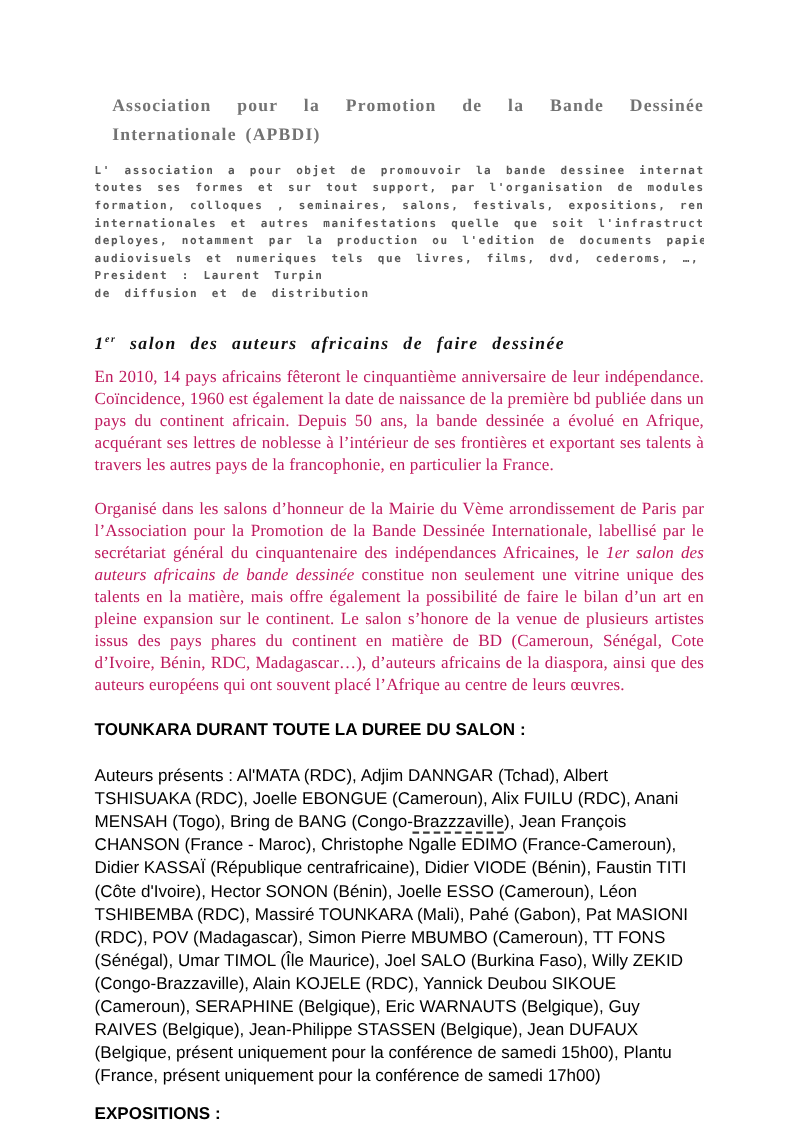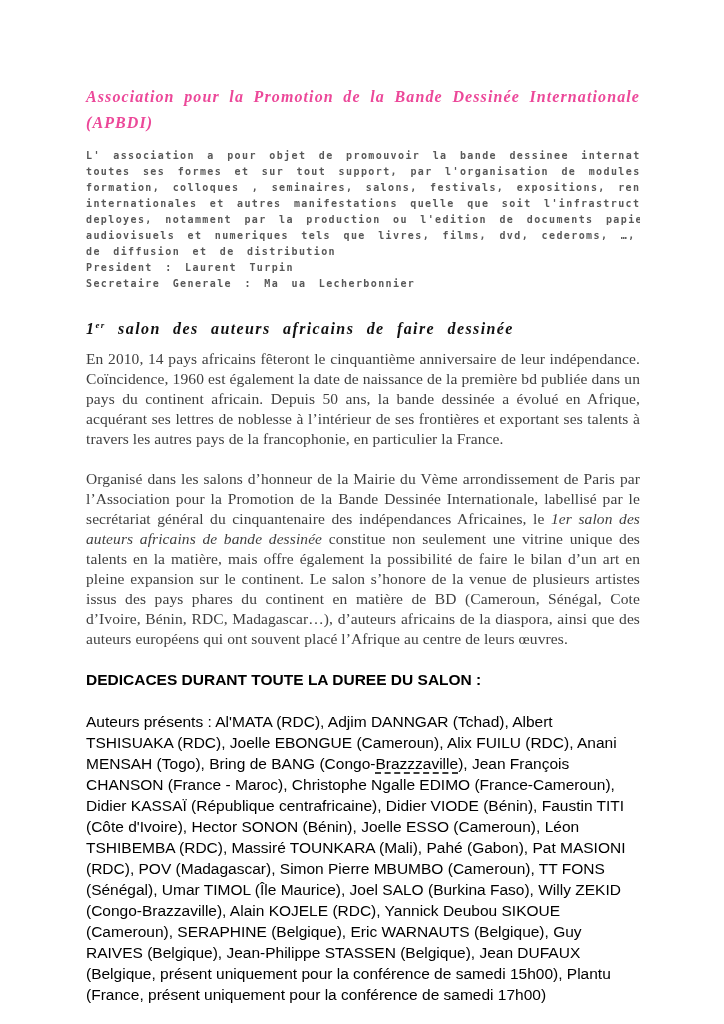--- a/index.html
+++ b/index.html
@@ -15,28 +15,27 @@
     background: #ffffff;
     overflow: hidden;
     box-sizing: border-box;
     padding: 84px 84px 0 86px;
     color: #1a1a1a;
   }
   
   .doc-title {
     font-family: "Liberation Serif", "DejaVu Serif", serif;
     font-weight: bold;
-    font-style: italic;
     font-size: 16px;
     line-height: 26px;
     letter-spacing: 1.1px;
     word-spacing: 3px;
-    color: #ec4899;
+    color: #737373;
     text-align: justify;
-    margin: 0 0 12px 0;
+    margin: 0 0 12px 16px;
   }
   
   .assoc-block {
     margin: 0 0 26px 0;
   }
   .assoc-line {
     font-family: "DejaVu Sans Mono", "Liberation Mono", monospace;
     font-weight: bold;
     font-size: 10px;
     line-height: 16px;
@@ -61,21 +60,21 @@
     font-size: 9px;
     line-height: 0;
   }
   
   .para {
     font-family: "Liberation Serif", "DejaVu Serif", serif;
     font-size: 15.5px;
     line-height: 20px;
     text-align: justify;
     letter-spacing: 0.1px;
-    color: #404040;
+    color: #be185d;
     margin: 0 0 20px 0;
   }
   .para .italic-seg { font-style: italic; }
   
   .sans-heading {
     font-family: "Liberation Sans", "DejaVu Sans", sans-serif;
     font-weight: bold;
     font-size: 15.5px;
     line-height: 21px;
     color: #000;
@@ -103,30 +102,29 @@
 
   <h1 class="doc-title">Association pour la Promotion de la Bande Dessinée Internationale (APBDI)</h1>
 
   <div class="assoc-block">
     <div class="assoc-line">L' association a pour objet de promouvoir la bande dessinee internationale dans</div>
     <div class="assoc-line">toutes ses formes et sur tout support, par l'organisation de modules de</div>
     <div class="assoc-line">formation, colloques , seminaires, salons, festivals, expositions, rencontres</div>
     <div class="assoc-line">internationales et autres manifestations quelle que soit l'infrastructure et les moyens</div>
     <div class="assoc-line">deployes, notamment par la production ou l'edition de documents papiers,</div>
     <div class="assoc-line">audiovisuels et numeriques tels que livres, films, dvd, cederoms, …, et tout support</div>
+    <div class="assoc-line">President : Laurent Turpin</div>
     <div class="assoc-line">de diffusion et de distribution</div>
-    <div class="assoc-line">President : Laurent Turpin</div>
-    <div class="assoc-line">Secretaire Generale : Ma ua Lecherbonnier</div>
   </div>
 
   <h2 class="salon-heading"><span>1</span><sup>er</sup><span> salon des auteurs africains de faire dessinée</span></h2>
 
   <p class="para">En 2010, 14 pays africains fêteront le cinquantième anniversaire de leur indépendance. Coïncidence, 1960 est également la date de naissance de la première bd publiée dans un pays du continent africain. Depuis 50 ans, la bande dessinée a évolué en Afrique, acquérant ses lettres de noblesse à l’intérieur de ses frontières et exportant ses talents à travers les autres pays de la francophonie, en particulier la France.</p>
 
   <p class="para"><span>Organisé dans les salons d’honneur de la Mairie du Vème arrondissement de Paris par l’Association pour la Promotion de la Bande Dessinée Internationale, labellisé par le secrétariat général du cinquantenaire des indépendances Africaines, le </span><span class="italic-seg">1er salon des auteurs africains de bande dessinée</span><span> constitue non seulement une vitrine unique des talents en la matière, mais offre également  la possibilité de faire le bilan d’un art en pleine expansion sur le continent. Le salon s’honore de la venue de plusieurs artistes issus des pays phares du continent en matière de BD (Cameroun, Sénégal, Cote d’Ivoire, Bénin, RDC, Madagascar…), d’auteurs africains de la diaspora, ainsi que des auteurs européens qui ont souvent placé l’Afrique au centre de leurs œuvres.</span></p>
 
-  <h3 class="sans-heading">DEDICACES DURANT TOUTE LA DUREE DU SALON :</h3>
+  <h3 class="sans-heading">TOUNKARA DURANT TOUTE LA DUREE DU SALON :</h3>
 
   <p class="sans-para"><span class="bold-label">Auteurs présents :</span><span> Al'MATA (RDC), Adjim DANNGAR (Tchad), Albert TSHISUAKA (RDC), Joelle EBONGUE (Cameroun), Alix FUILU (RDC), Anani MENSAH (Togo), Bring de BANG (Congo-</span><span class="squiggle">Brazzzaville</span><span>), Jean François CHANSON (France - Maroc), Christophe Ngalle EDIMO (France-Cameroun), Didier KASSAÏ (République centrafricaine), Didier VIODE (Bénin), Faustin TITI (Côte d'Ivoire), Hector SONON (Bénin), Joelle ESSO (Cameroun), Léon TSHIBEMBA (RDC), Massiré TOUNKARA (Mali), Pahé (Gabon), Pat MASIONI (RDC), POV (Madagascar), Simon Pierre MBUMBO (Cameroun), TT FONS (Sénégal), Umar TIMOL (Île Maurice), Joel SALO (Burkina Faso), Willy ZEKID (Congo-Brazzaville), Alain KOJELE (RDC), Yannick Deubou SIKOUE (Cameroun), SERAPHINE (Belgique), Eric WARNAUTS (Belgique), Guy RAIVES (Belgique), Jean-Philippe STASSEN (Belgique), Jean DUFAUX (Belgique, présent uniquement pour la conférence de samedi 15h00), Plantu (France, présent uniquement pour la conférence de samedi 17h00)</span></p>
 
   <h3 class="sans-heading">EXPOSITIONS :</h3>
 
 </div>
 
 </body></html>

